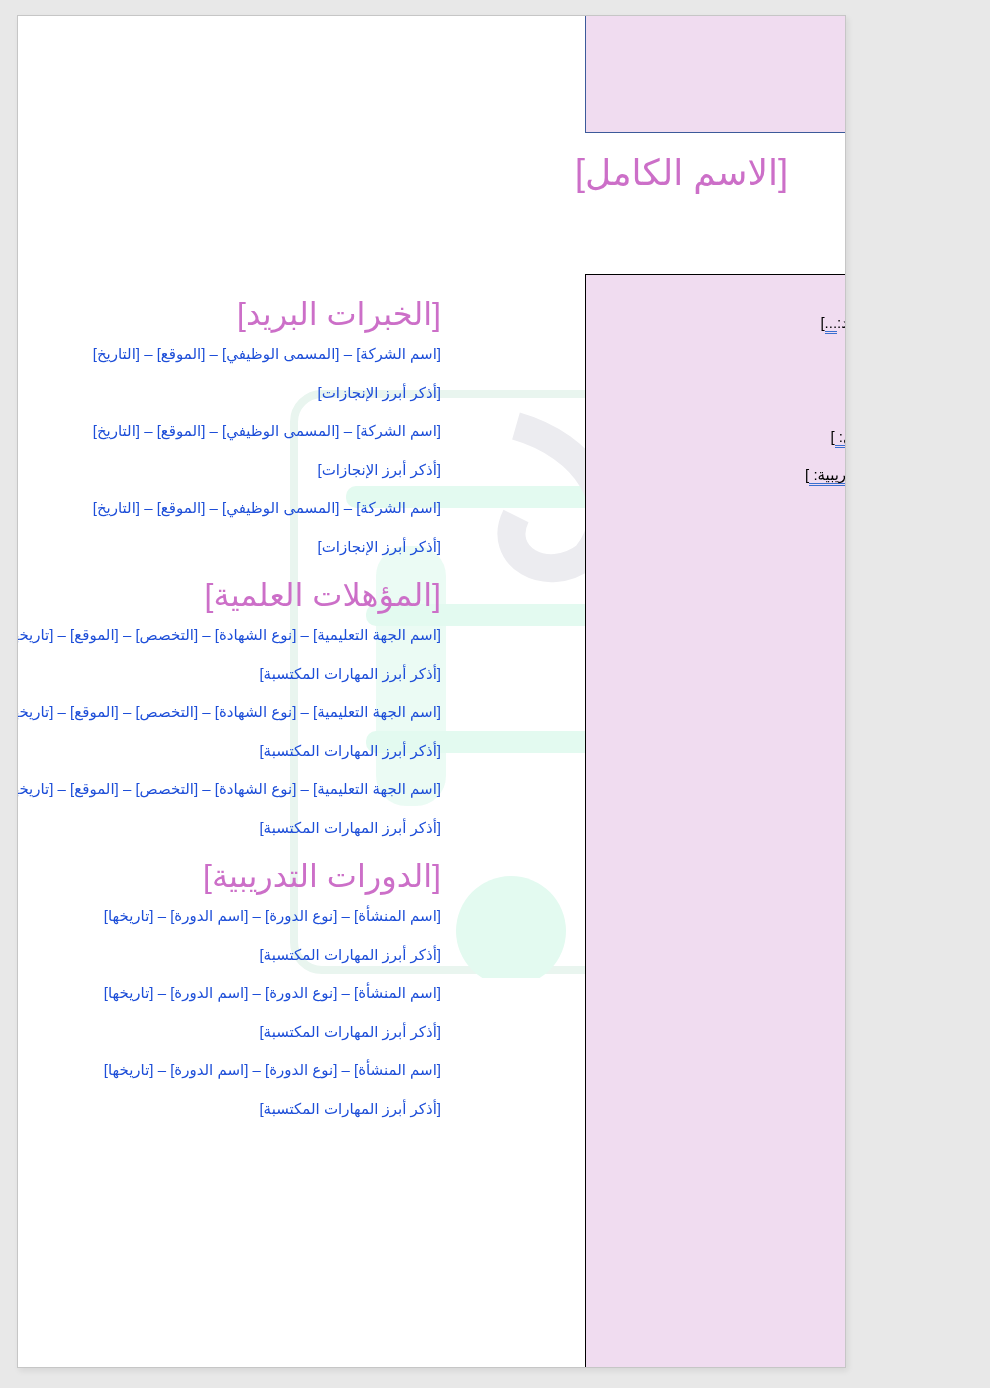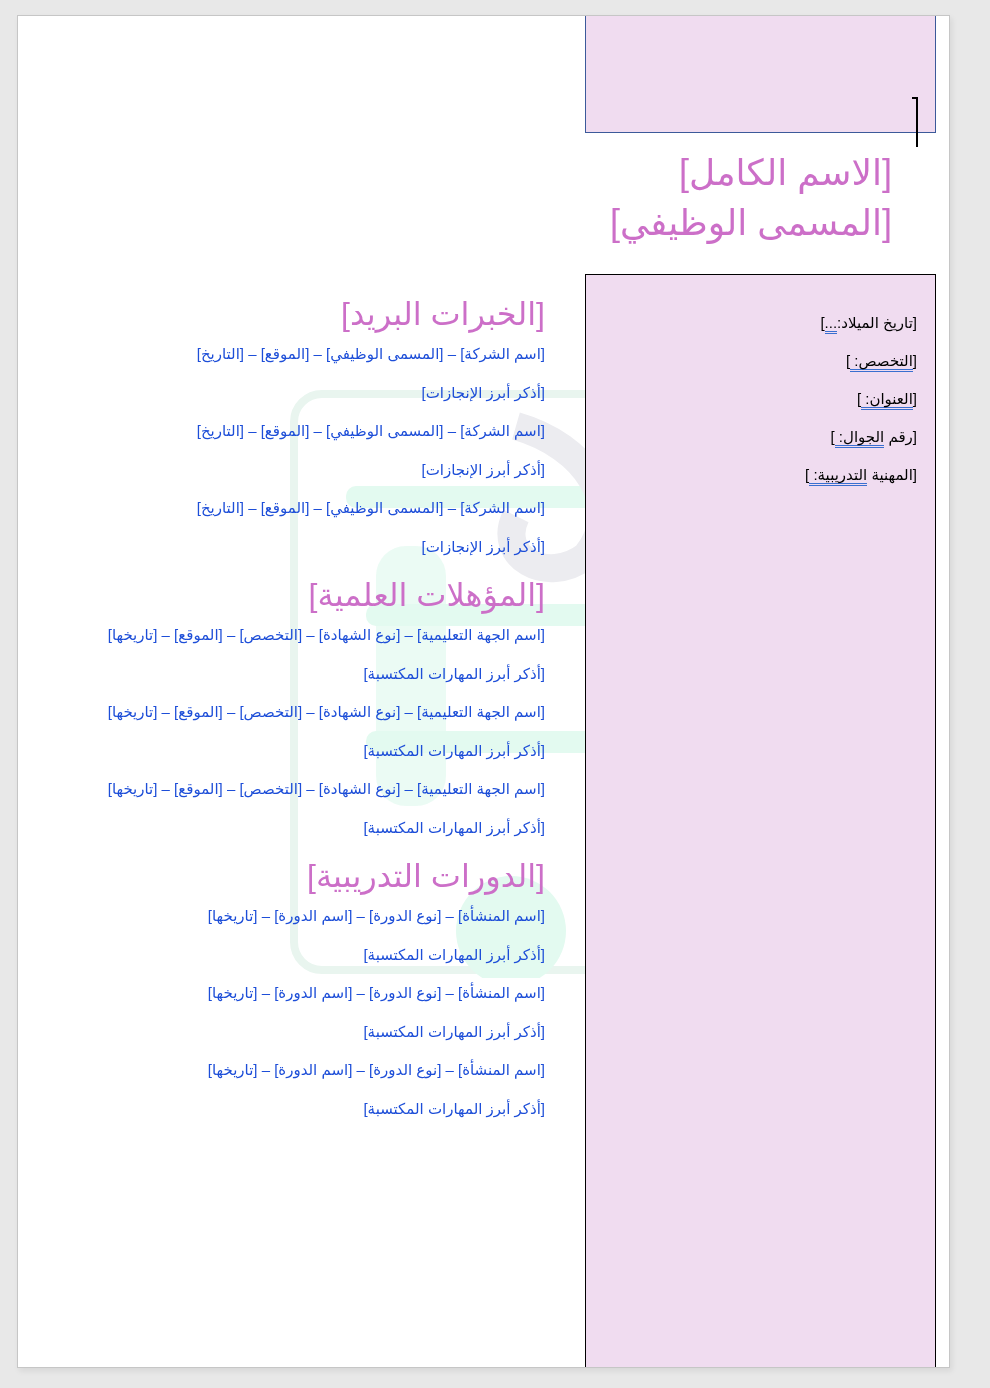--- a/index.html
+++ b/index.html
@@ -1,21 +1,21 @@
 <!DOCTYPE html>
 <html><head>
 <meta charset="utf-8">
 <style>
   html, body { margin:0; padding:0; }
   body {
     width:990px; height:1388px; background:#e8e8e8; position:relative; overflow:hidden;
     font-family:"Liberation Sans", "DejaVu Sans", sans-serif;
   }
   .page {
-    position:absolute; left:17px; top:15px; width:933px; height:1353px;
+    position:absolute; left:17px; top:15px; width:829px; height:1353px;
     background:#ffffff; border:1px solid #c6c6c6; box-sizing:border-box;
     box-shadow:2px 3px 6px rgba(0,0,0,0.08); overflow:hidden;
   }
   .photo-box {
     position:absolute; left:567px; top:-1px; width:351px; height:118px;
     background:#f0dcf0; border:1px solid #3c5a9a; box-sizing:border-box;
   }
   .cursor {
     position:absolute; left:898px; top:81px; width:2px; height:50px; background:#000;
   }
@@ -66,21 +66,20 @@
     <path d="M230 40 C300 60 340 120 300 170 C260 200 210 170 230 130" fill="none" stroke="#ececf0" stroke-width="28"></path>
     <rect x="90" y="160" width="70" height="260" rx="30" fill="#e3faf0" opacity="0.7"></rect>
     <circle cx="225" cy="545" r="55" fill="#e3faf0"></circle>
   </svg>
 
   <div class="photo-box"></div>
   <div class="cursor"></div>
 
   <div class="name-block">
     <div>[الاسم الكامل]</div>
-    <div>[المسمى الوظيفي]</div>
   </div>
 
   <div class="sidebar">
     <div class="fields">
       <div class="field"><span>[تاريخ الميلاد:</span><span class="u">...</span><span>]</span></div>
       <div class="field"><span>[</span><span class="u">التخصص: </span><span>]</span></div>
       <div class="field"><span>[</span><span class="u">العنوان: </span><span>]</span></div>
       <div class="field"><span>[رقم </span><span class="u">الجوال: </span><span>]</span></div>
       <div class="field"><span>[المهنية </span><span class="u">التدريبية: </span><span>]</span></div>
     </div>

